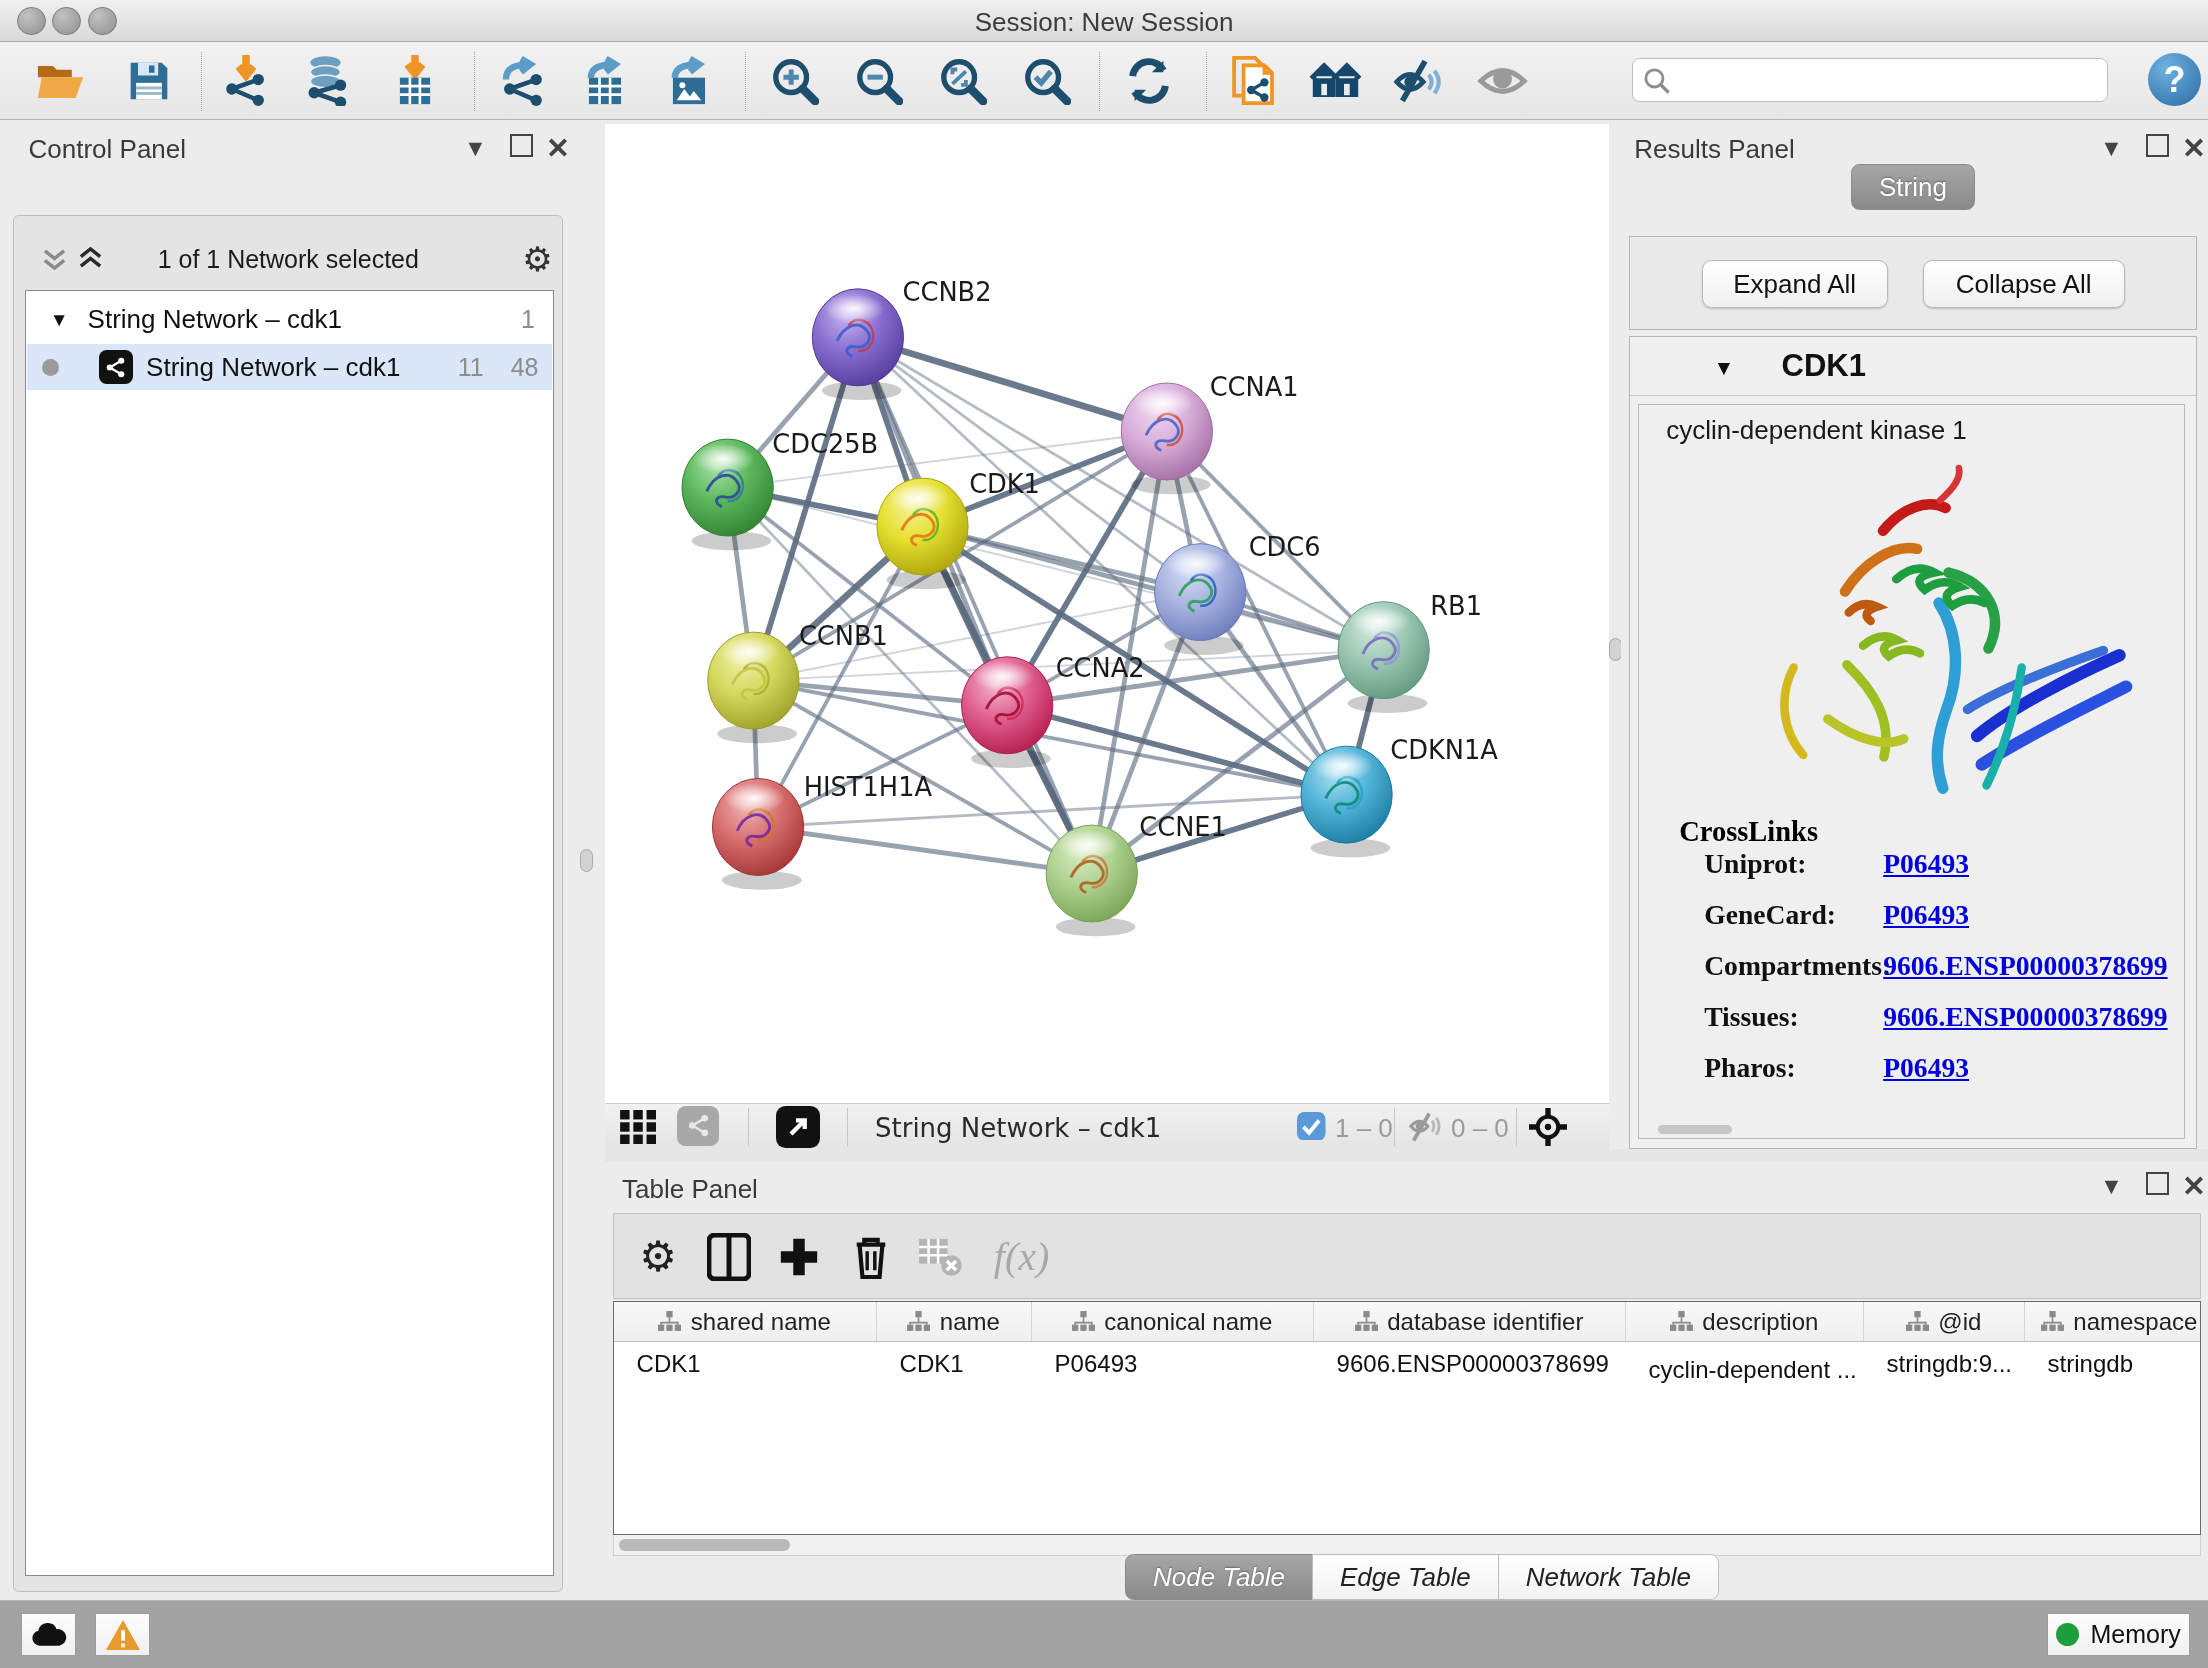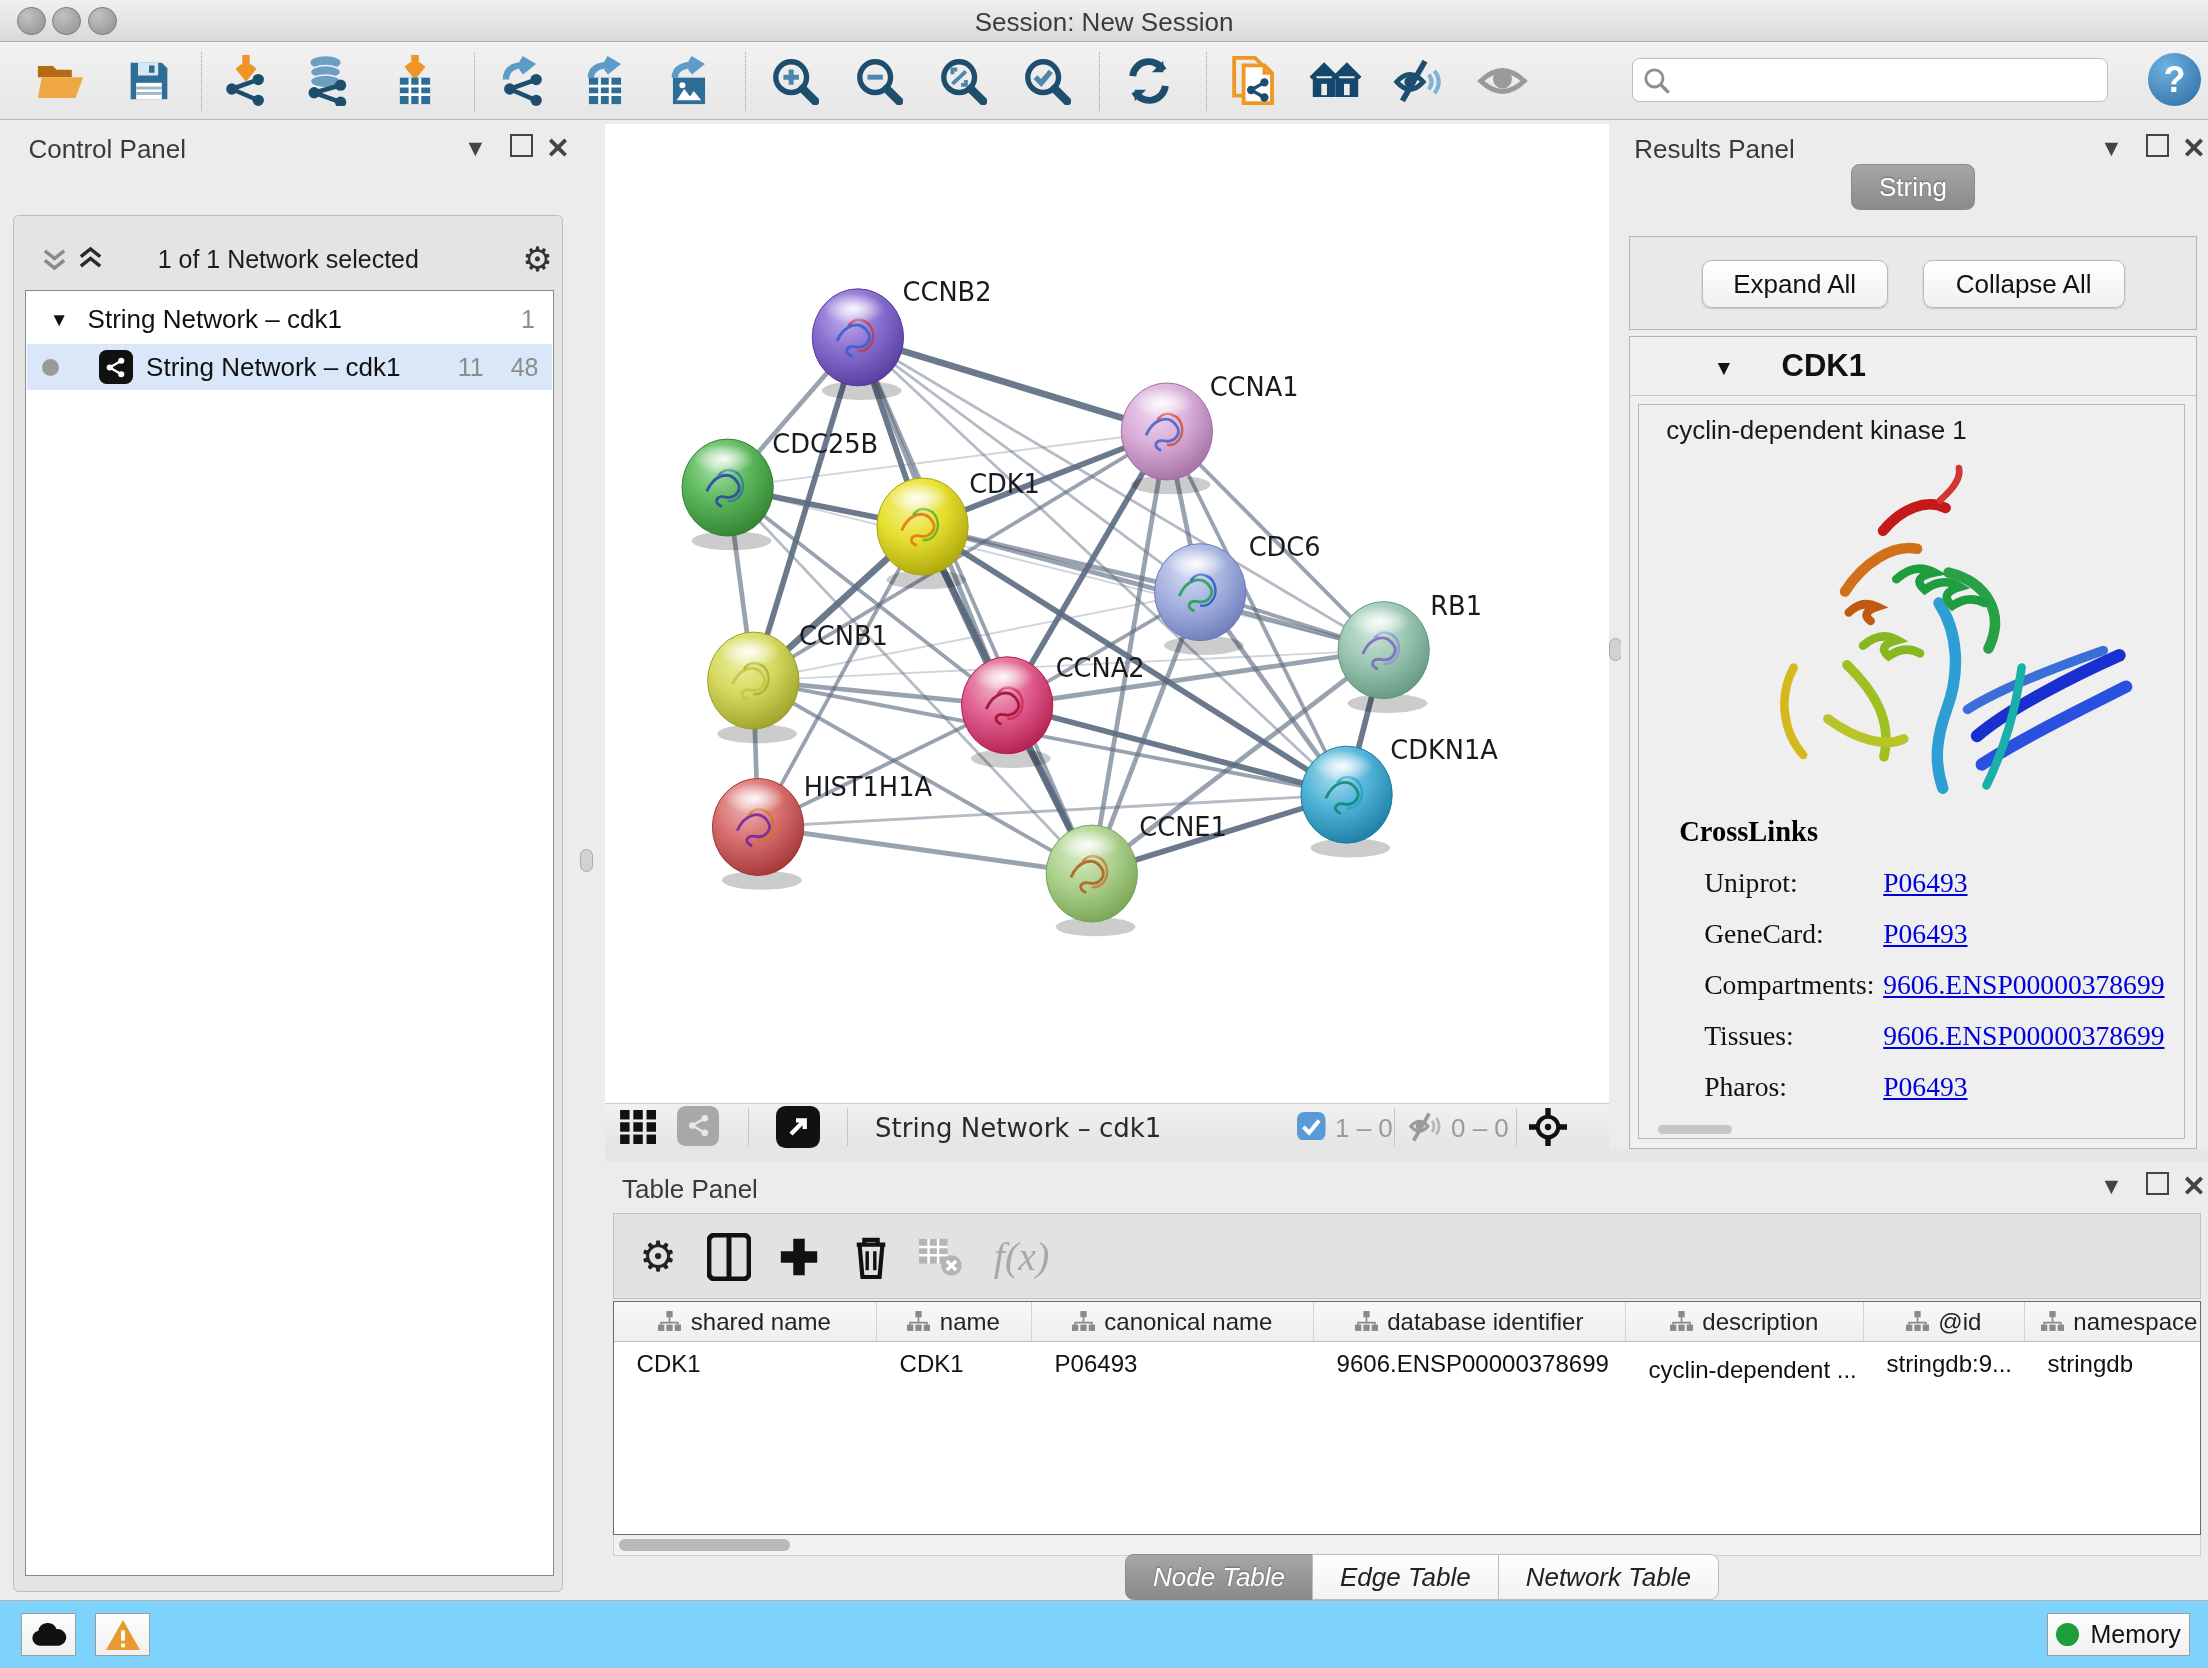--- a/index.html
+++ b/index.html
@@ -85,21 +85,21 @@
   #rp-mainbox { position:absolute; left:7.6px; top:212px; width:568px; height:813px;
     background:#f0f0f0; border:1.9px solid #b5b5b5; }
   #rp-gene-row { position:absolute; left:0; top:0; width:100%; height:59px; border-bottom:1.9px solid #c9c9c9; }
   #rp-gene-name { position:absolute; left:152px; top:11.4px; font-size:31px; font-weight:bold; color:#111; }
   #rp-descbox { position:absolute; left:8.6px; top:67px; width:547px; height:735px;
     background:#efefef; border:1px solid #b9b9b9; }
   #rp-desc { position:absolute; left:27px; top:9.5px; font-size:26px; color:#1a1a1a; }
   #crosslinks { position:absolute; left:0px; top:411px; width:100%;
     font-family:"Liberation Serif", serif; }
   #cl-head { font-size:28.5px; font-weight:bold; color:#000; margin-left:40px; }
-  .cl-row { height:51px; display:flex; align-items:flex-end; }
+  .cl-row { height:51px; display:flex; align-items:flex-start;font-weight:bold; }
   .cl-label { font-size:27.6px; color:#111; margin-left:65px; width:179px; flex:none; }
   .cl-value { font-size:27.6px; color:#0000dd; text-decoration:underline; cursor:pointer; }
   #rp-scrollthumb { position:absolute; left:19px; bottom:3.8px; width:74px; height:9.5px;
     border-radius:4.8px; background:#c6c6c6; }
 
   
   #hsplit { position:absolute; left:605px; top:1149px; width:1604px; height:13.3px; background:#e6e6e6; }
 
   
   #table-panel { position:absolute; left:605px; top:1162px; width:1604px; height:438px; background:#ececec; }
@@ -116,21 +116,21 @@
   #tp-row { display:flex; height:44px; align-items:center; }
   .td { font-size:24px; color:#111; padding-left:23px; flex:none; white-space:nowrap; overflow:hidden; }
   #tp-scroll { position:absolute; left:7.6px; top:373px; width:1588px; height:21px;
     background:#f1f1f1; border:1px solid #cfcfcf; border-top:none; }
   #tp-thumb { position:absolute; left:5.7px; top:3.8px; width:171px; height:12.4px;
     border-radius:6.7px; background:#b9b9b9; }
   #tp-tabs { position:absolute; left:521px; top:392px; display:flex;font-style:italic; }
 
   
   #statusbar { position:absolute; left:0; top:1600px; width:2208px; height:68px;
-    background:#7dd3fc; border-top:1px solid #b2b2b2; }
+    background:#a3a3a3; border-top:1px solid #b2b2b2; }
   .sb-btn { position:absolute; top:12.4px; height:43px; background:linear-gradient(#fdfdfd,#f0f0f0);
     border:1.9px solid #9d9d9d; display:flex; align-items:center; justify-content:center; cursor:pointer; }
   #memory-btn { left:2047px; width:143px; gap:11.4px; font-size:25px; color:#111; }
   #memory-dot { width:23px; height:23px; border-radius:50%; background:#1d9e3c; }
 
   svg { display:block; }
   text { font-family:"DejaVu Sans", sans-serif; }
 </style>
 </head>
 <body>

